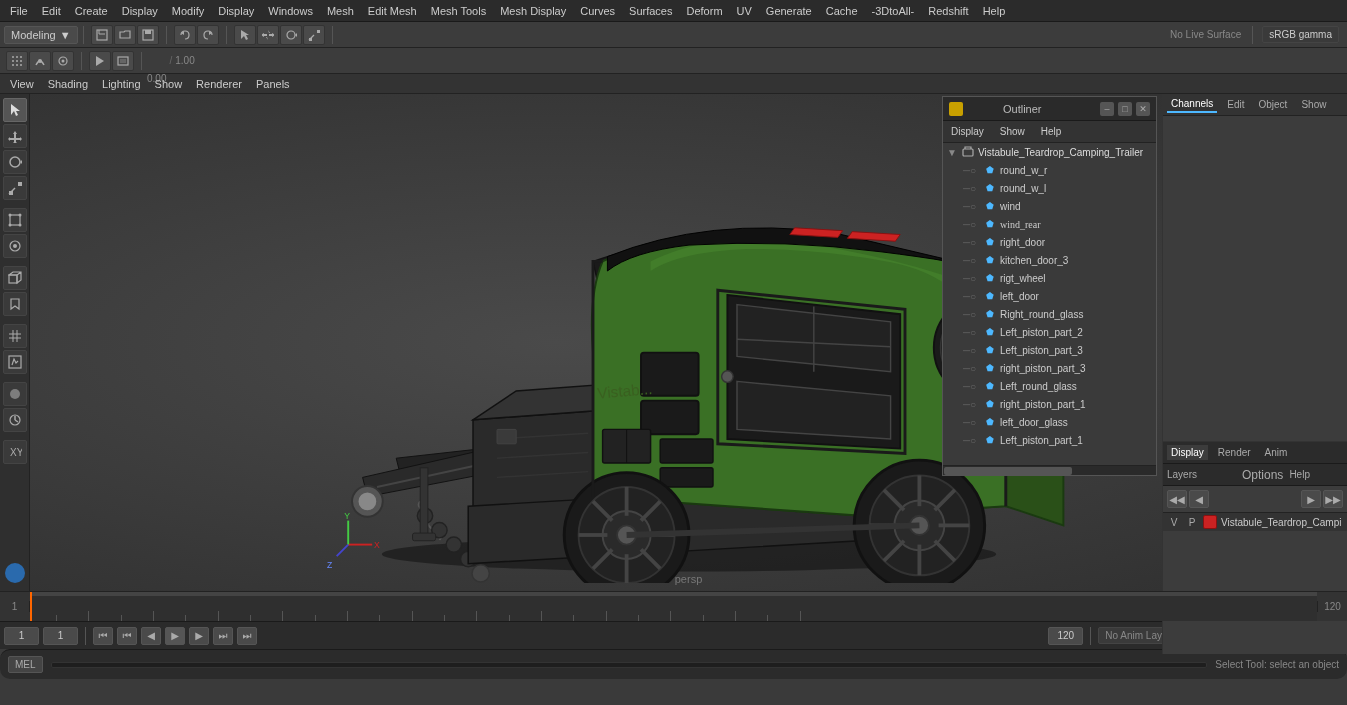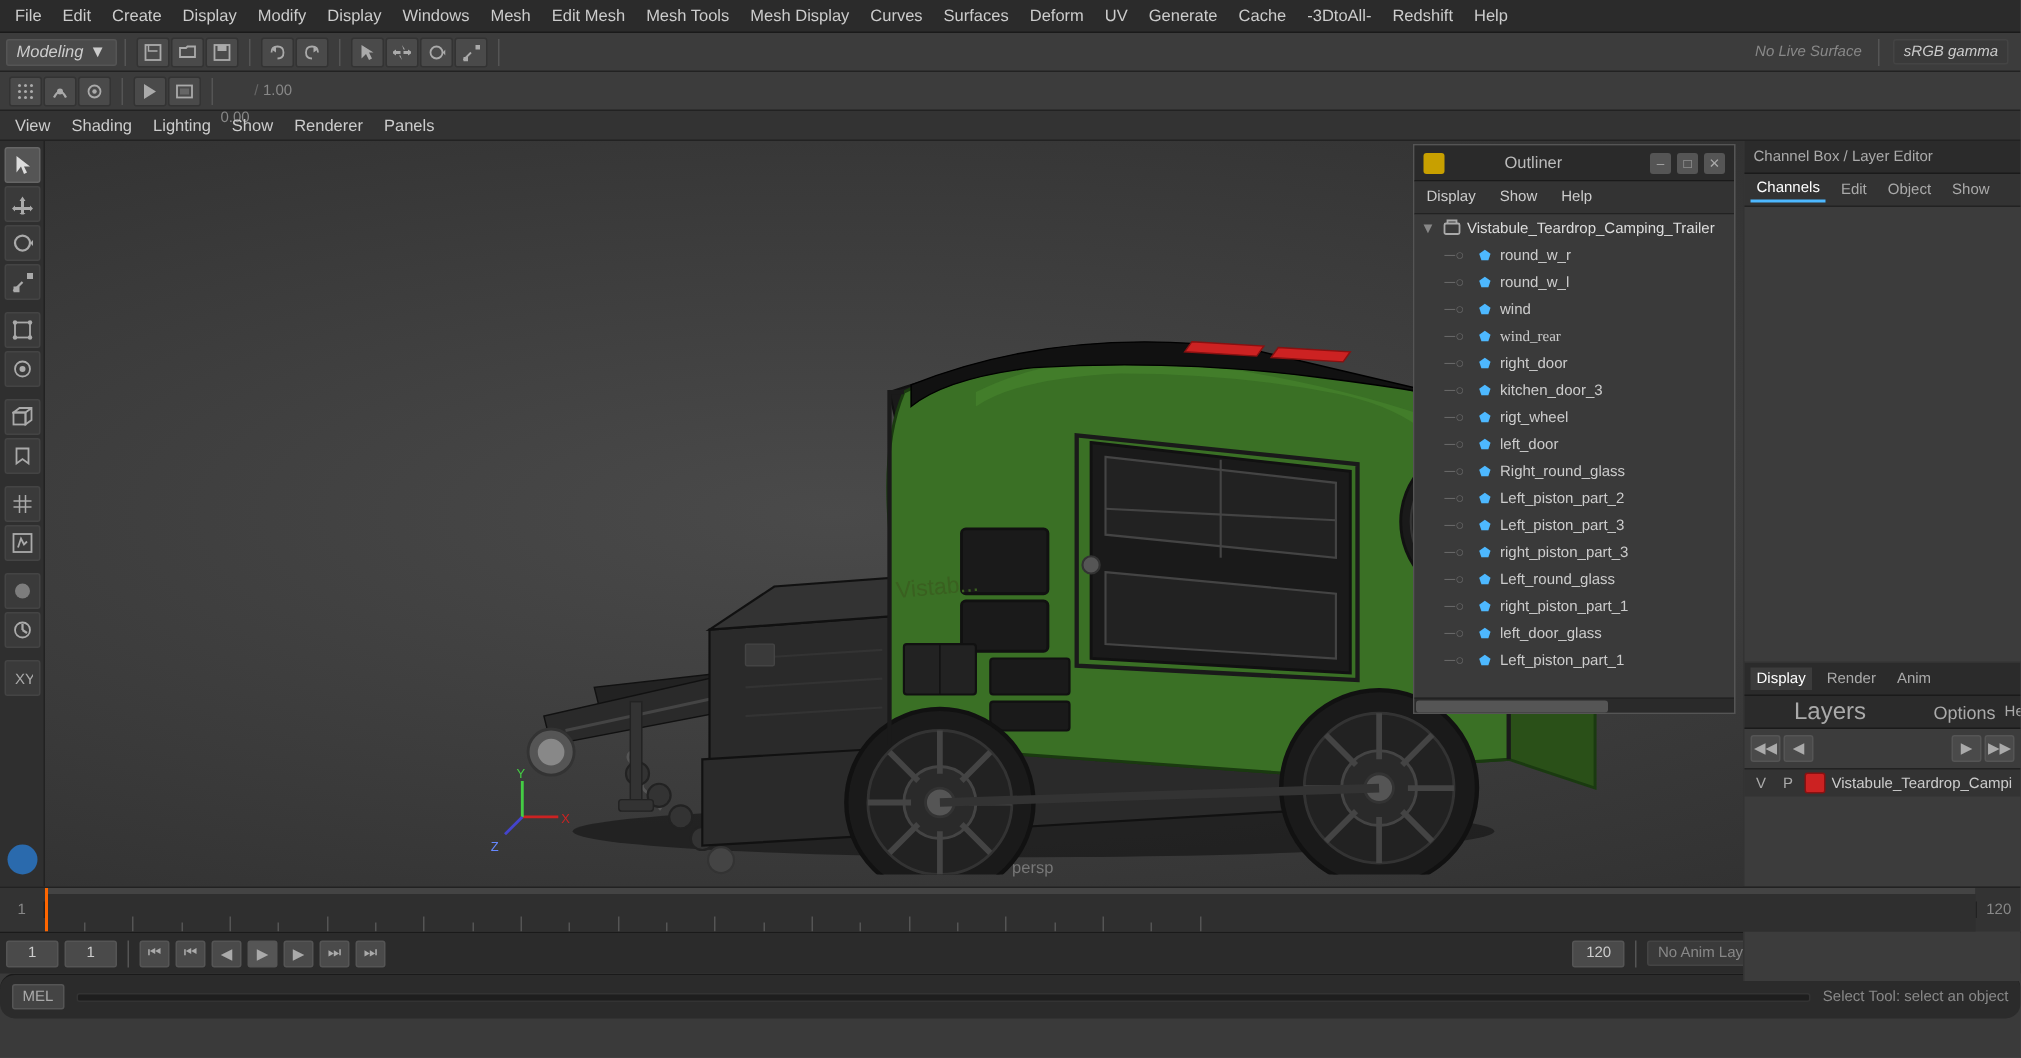--- a/index.html
+++ b/index.html
@@ -33,21 +33,20 @@
 
     
     #toolbar1 {
       height: 26px;
       background: #3c3c3c;
       display: flex;
       align-items: center;
       padding: 0 4px;
       gap: 2px;
       border-bottom: 1px solid #222;
-      font-style: italic;
     }
     .toolbar-group {
       display: flex;
       align-items: center;
       gap: 1px;
       padding: 0 2px;
     }
     .toolbar-separator {
       width: 1px;
       height: 18px;
@@ -934,42 +933,39 @@
         <span class="node-icon mesh">⬟</span>
         <span style="font-size:10px; color:#ccc;">Left_piston_part_1</span>
       </div>
     </div>
     <div id="outliner-hscroll">
       <div style="width:60%; height:8px; background:#555; border-radius:2px; margin:1px;"></div>
     </div>
   </div>
 
   <div id="channel-box">
-    <div id="channel-header">
-      <span>Channel Box / Layer Editor</span>
-    </div>
     <div id="channel-tabs">
       <span class="ch-tab active">Channels</span>
       <span class="ch-tab">Edit</span>
       <span class="ch-tab">Object</span>
       <span class="ch-tab">Show</span>
     </div>
     <div style="flex:1; padding: 4px;">
       
     </div>
   </div>
 
   <div id="display-panel">
     <div id="display-panel-tabs">
       <span class="dp-tab active">Display</span>
       <span class="dp-tab">Render</span>
       <span class="dp-tab">Anim</span>
     </div>
     <div style="height:22px; background:#2b2b2b; display:flex; align-items:center; padding:0 4px; gap:6px; border-bottom:1px solid #1a1a1a;">
-      <span style="font-size:16px; color:#aaa;margin-left:29px;">Layers</span>
+      <span style="font-size:10px; color:#aaa;">Layers</span>
       <span style="font-size:12px; color:#aaa;margin-left:39px;">Options</span>
       <span style="font-size:10px; color:#aaa;">Help</span>
     </div>
 
     <div style="display:flex; align-items:center; padding:4px; gap:2px;">
       <div class="play-btn">◀◀</div>
       <div class="play-btn">◀</div>
       <div style="flex:1;"></div>
       <div class="play-btn">▶</div>
       <div class="play-btn">▶▶</div>

